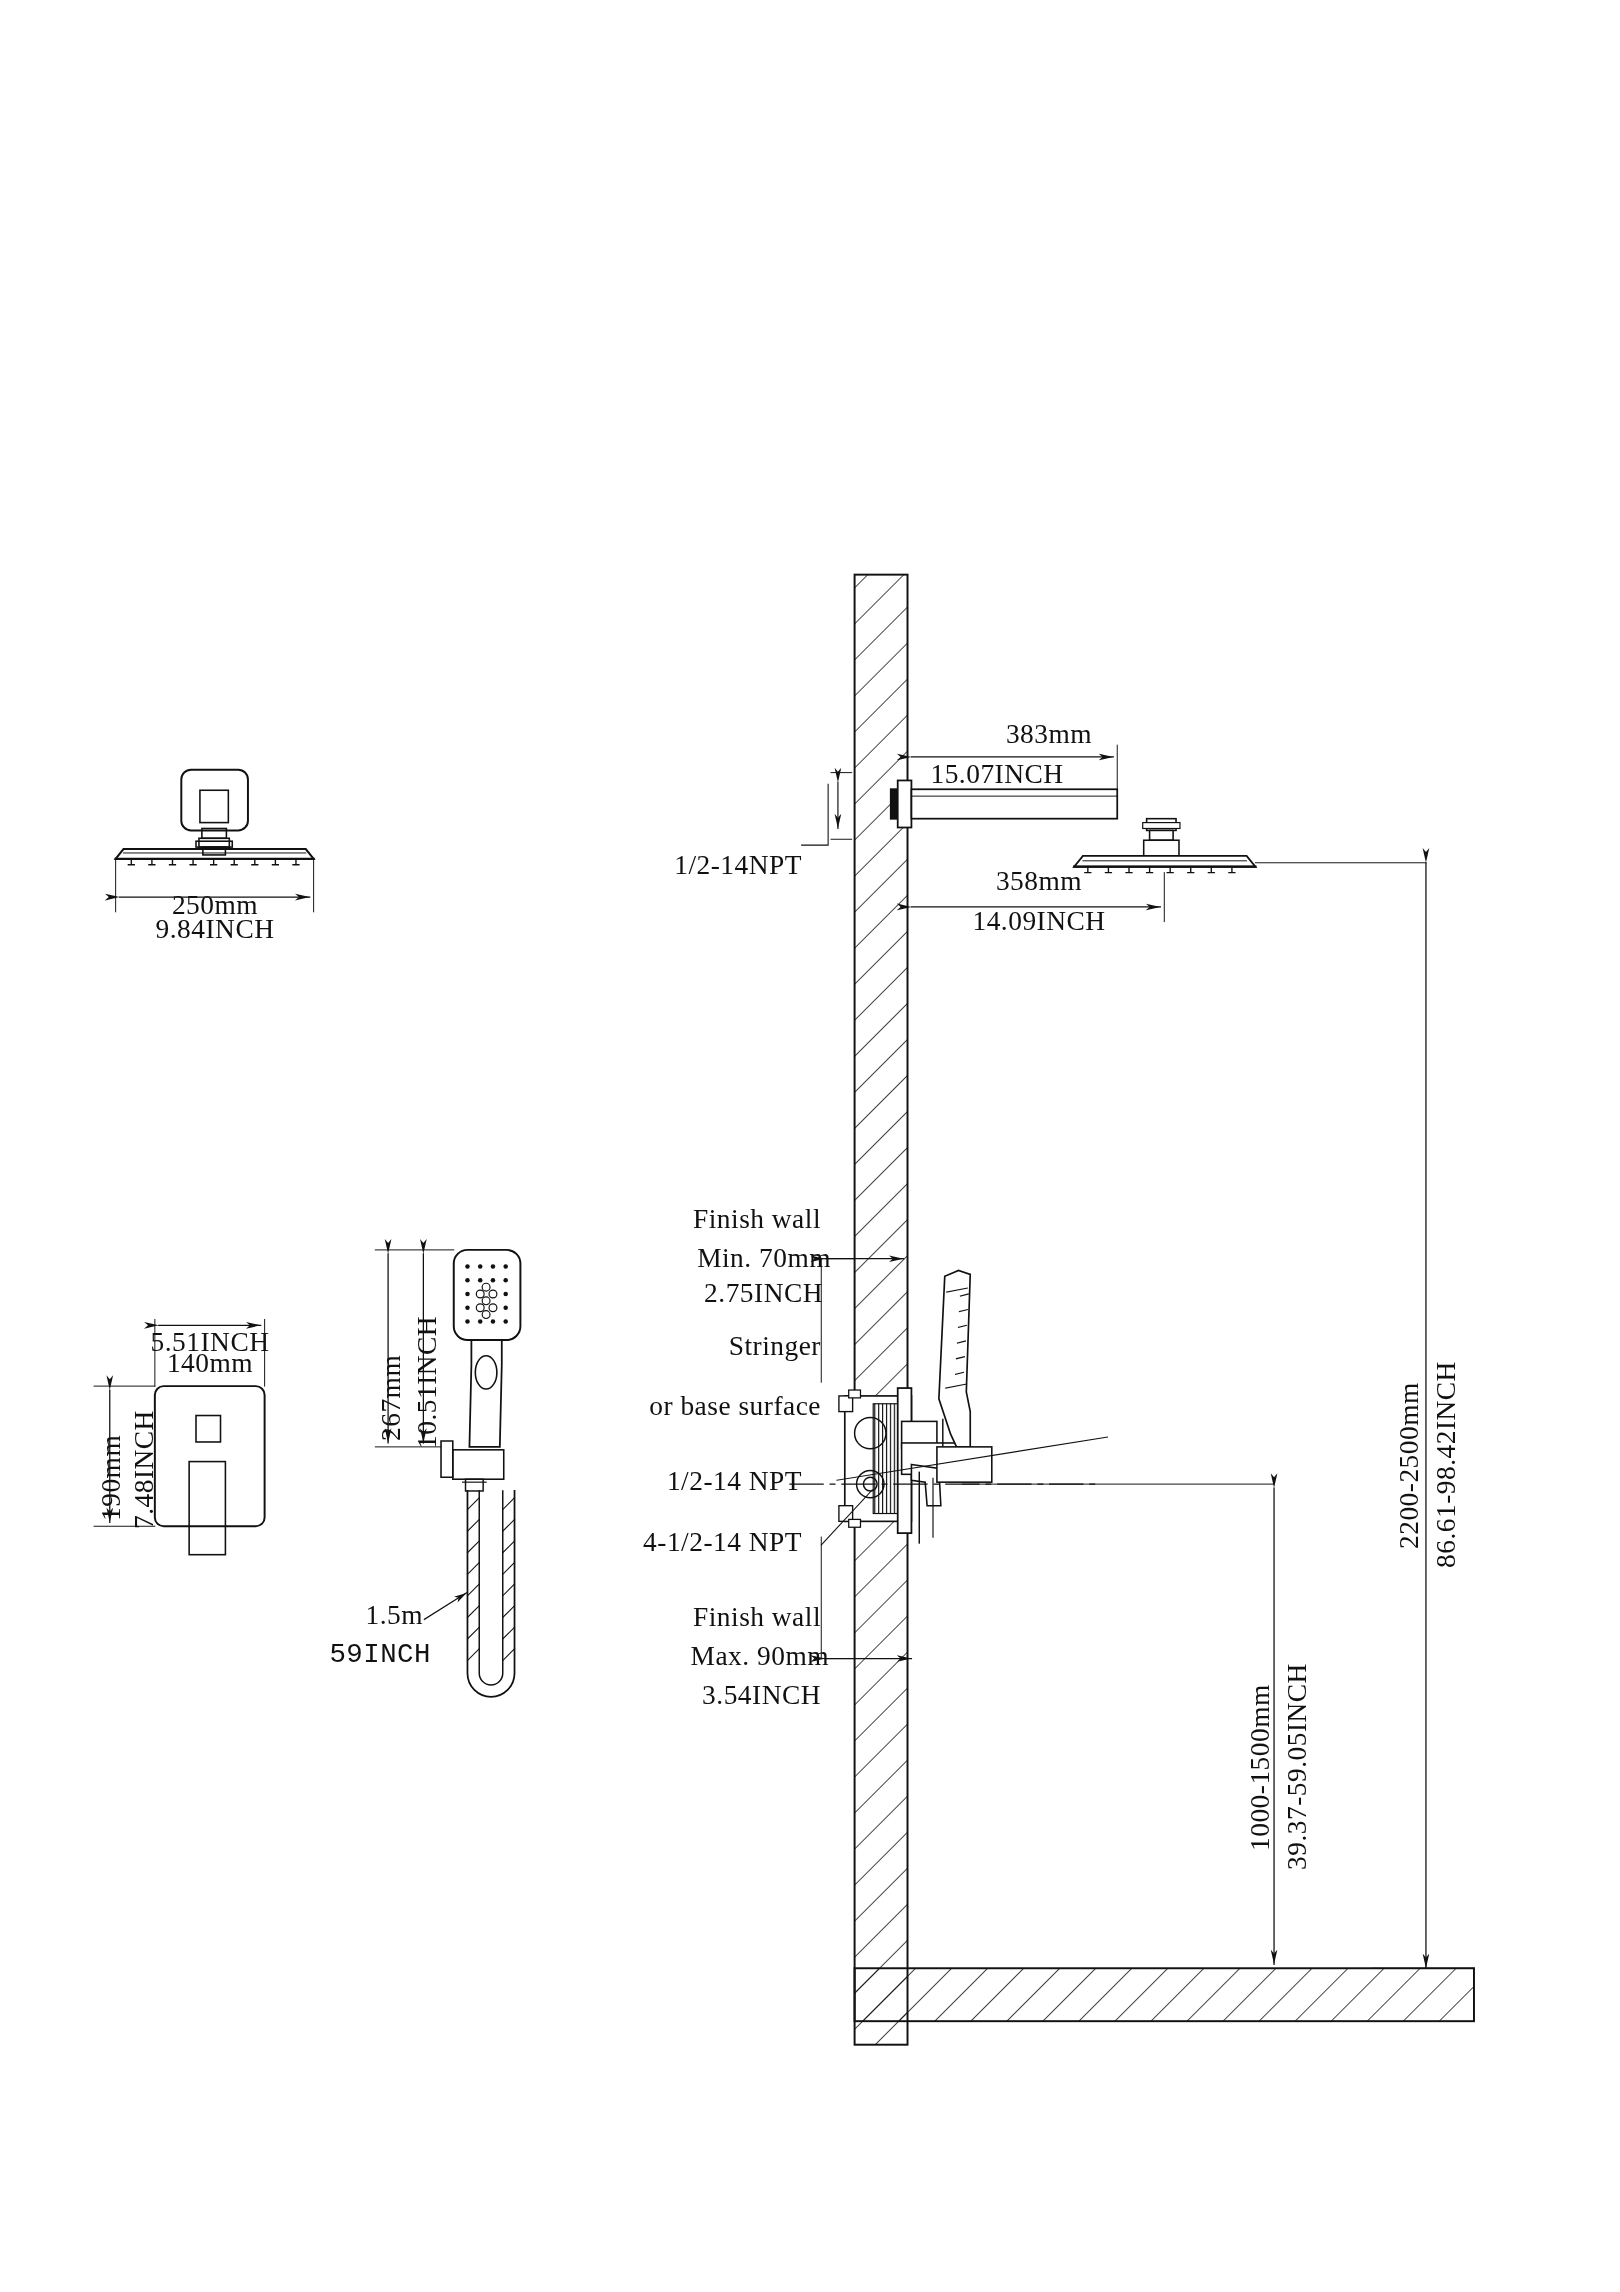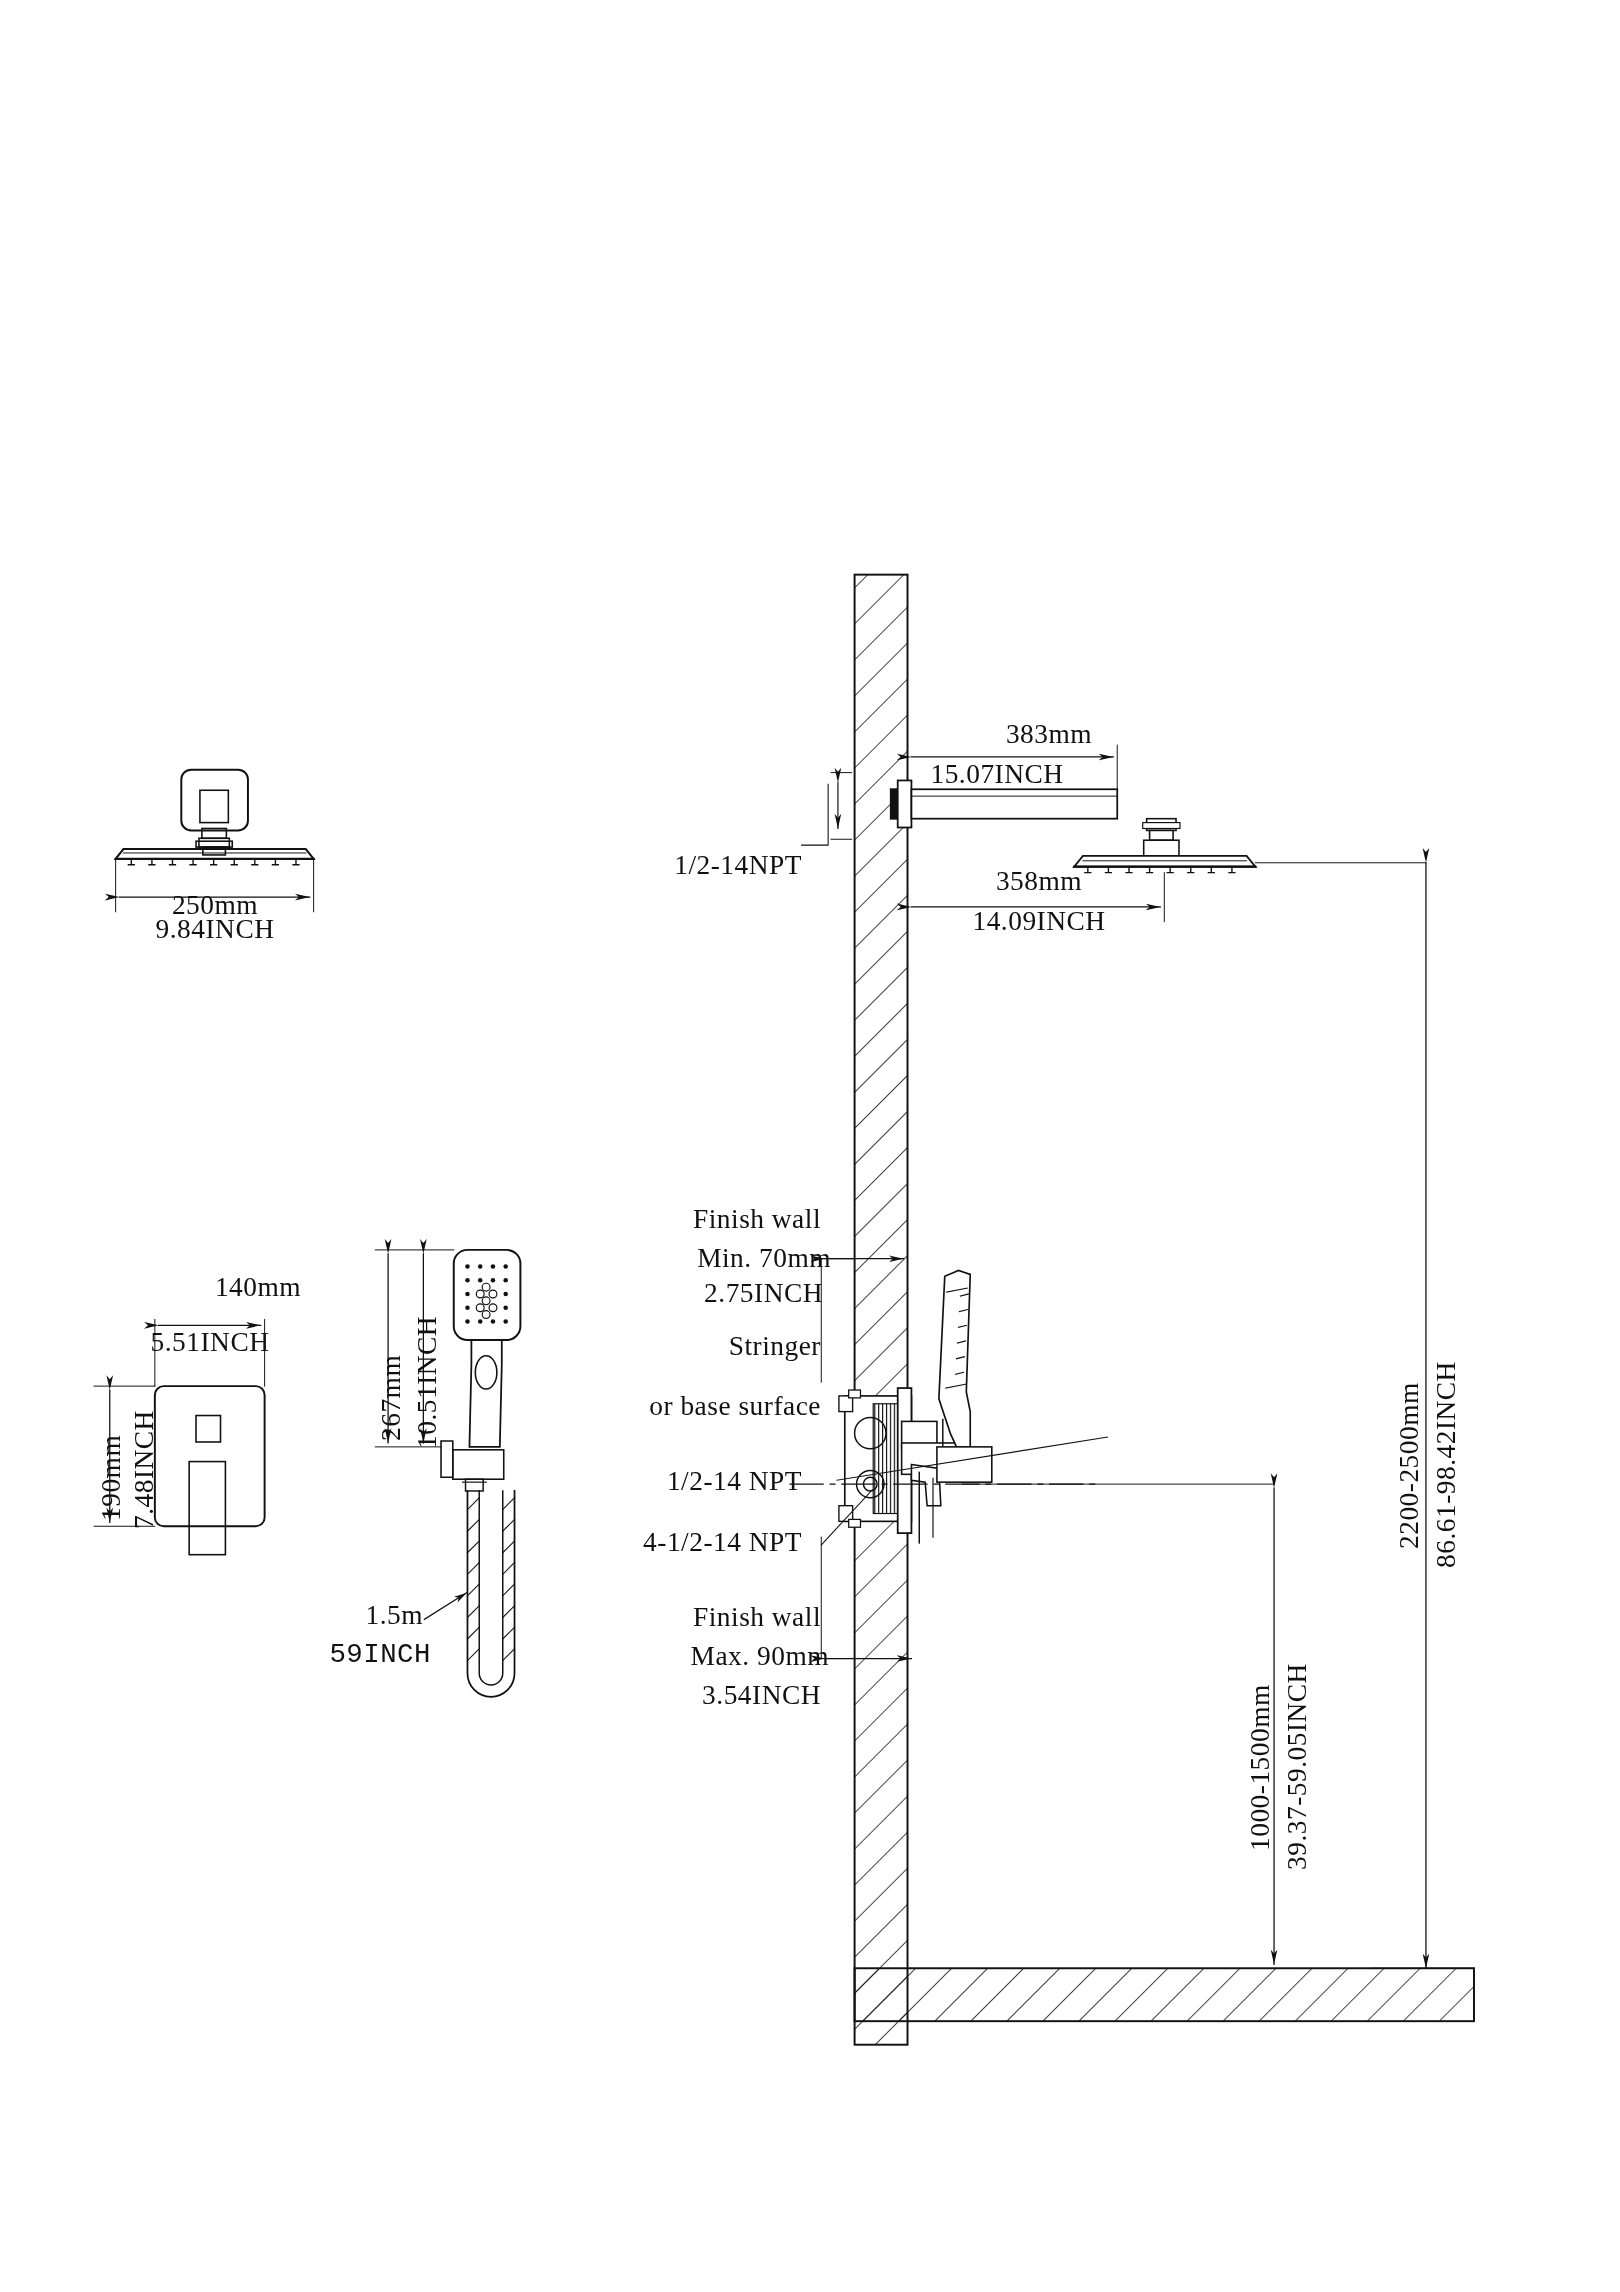--- a/index.html
+++ b/index.html
@@ -282,21 +282,21 @@
     <line x1="982" y1="1514" x2="1300" y2="1514" stroke-width="1"></line>
     <line x1="1300" y1="1518" x2="1300" y2="2004" stroke-width="1.3" marker-start="url(#arrL)" marker-end="url(#arrR)"></line>
   </g>
 
   </g>
 </svg>
 
 <div class="lbl t28 c" style="left:215px;top:844px;margin-top:44px;">250mm</div>
 <div class="lbl t28 c" style="left:215px;top:912px;">9.84INCH</div>
 
-<div class="lbl t28 c" style="left:210px;top:1270px;margin-left:48px;">140mm</div>
+<div class="lbl t28 c" style="left:210px;top:1346px;">140mm</div>
 <div class="lbl t28 c" style="left:210px;top:1325px;">5.51INCH</div>
 <div class="lbl t28 vert" style="left:94px;top:1521px;transform:rotate(-90deg);">190mm</div>
 <div class="lbl t28 vert" style="left:127px;top:1529px;transform:rotate(-90deg);">7.48INCH</div>
 
 <div class="lbl t28 vert" style="left:374px;top:1441px;transform:rotate(-90deg);">267mm</div>
 <div class="lbl t28 vert" style="left:410px;top:1449px;transform:rotate(-90deg);">10.51INCH</div>
 <div class="lbl t28 r" style="left:423px;top:1598px;">1.5m</div>
 <div class="lbl t28 r" style="left:431px;top:1637px;font-family:Liberation Mono, monospace;">59INCH</div>
 
 <div class="lbl t28 c" style="left:1049px;top:717px;">383mm</div>

